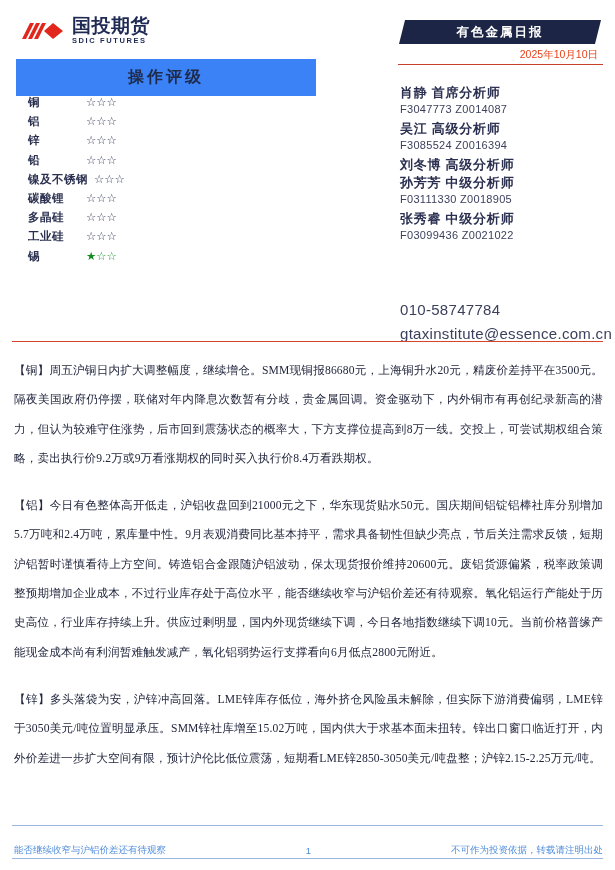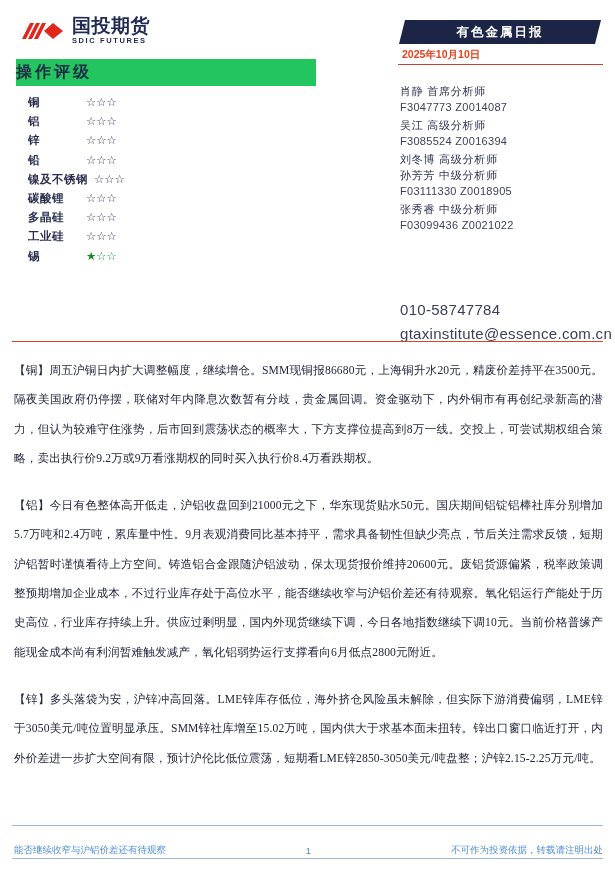--- a/index.html
+++ b/index.html
@@ -86,43 +86,44 @@
     font-weight: bold;
     letter-spacing: 2px;
     font-family: "Liberation Serif", "DejaVu Serif", serif;
     border-radius: 9px;
   }
 
   .banner-date {
     position: absolute;
     left: 402px; top: 48px;
     width: 196px;
-    text-align: left;
+    text-align: right;
     color: #e8411a;
     font-size: 10.5px;
-    font-weight: bold;
+    font-weight: normal;
     font-family: "Liberation Sans", "DejaVu Sans", sans-serif;
   }
   .banner-date-rule {
     position: absolute;
     left: 398px; top: 64px;
     width: 205px;
     height: 1px;
     background: #c9402a;
   }
 
   
   .rating-title {
     position: absolute;
     left: 16px; top: 59px;
     width: 300px;
-    height: 27px;
-    background: #22c55e;
+    height: 37px;
+    background: #3b82f6;
     display: flex;
     align-items: center;
+    justify-content: center;
   }
   .rating-title span {
     font-size: 16px;
     font-weight: bold;
     color: #1f2a48;
     letter-spacing: 3px;
   }
 
   
   .rating-list {
@@ -152,22 +153,22 @@
   .rating-stars.navy { color: #2b3050; }
   .rating-stars.green { color: #128a1e; }
 
   
   .analysts {
     position: absolute;
     left: 400px; top: 86px;
     width: 210px;
   }
   .analyst-name {
-    font-size: 11px;
-    font-weight: normal;
+    font-size: 13px;
+    font-weight: bold;
     color: #2b3050;
     line-height: 1;
     margin-bottom: 5px;
     letter-spacing: 0.8px;
     white-space: nowrap;
   }
   .analyst-code {
     font-family: "Liberation Sans", "DejaVu Sans", sans-serif;
     font-size: 11px;
     color: #3a3f5c;

